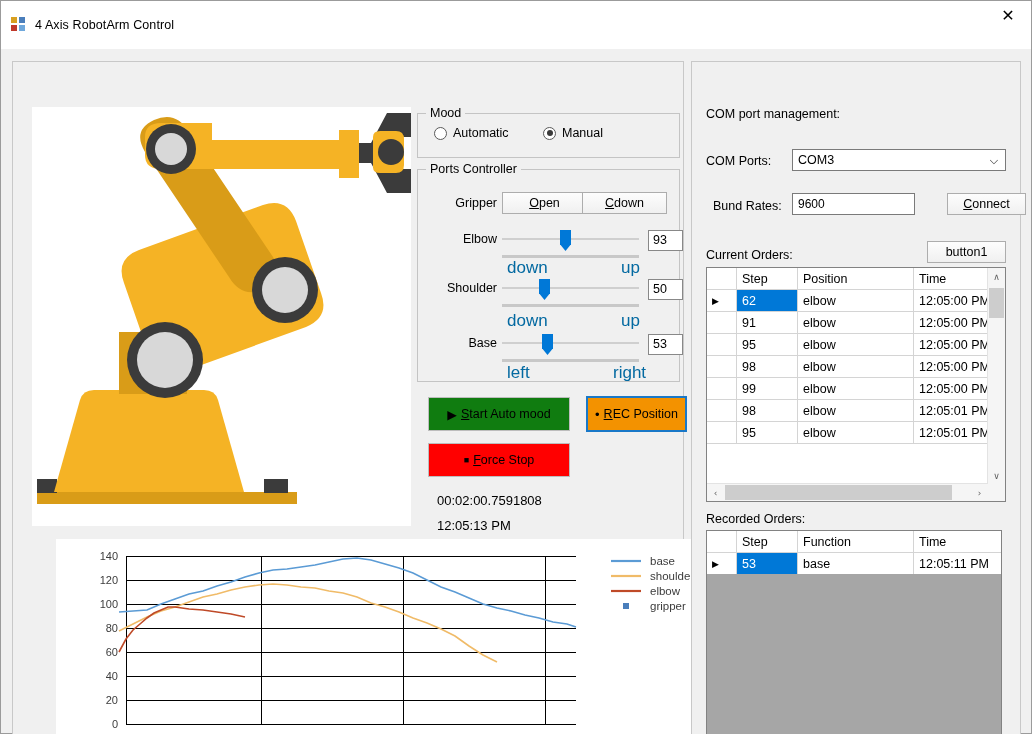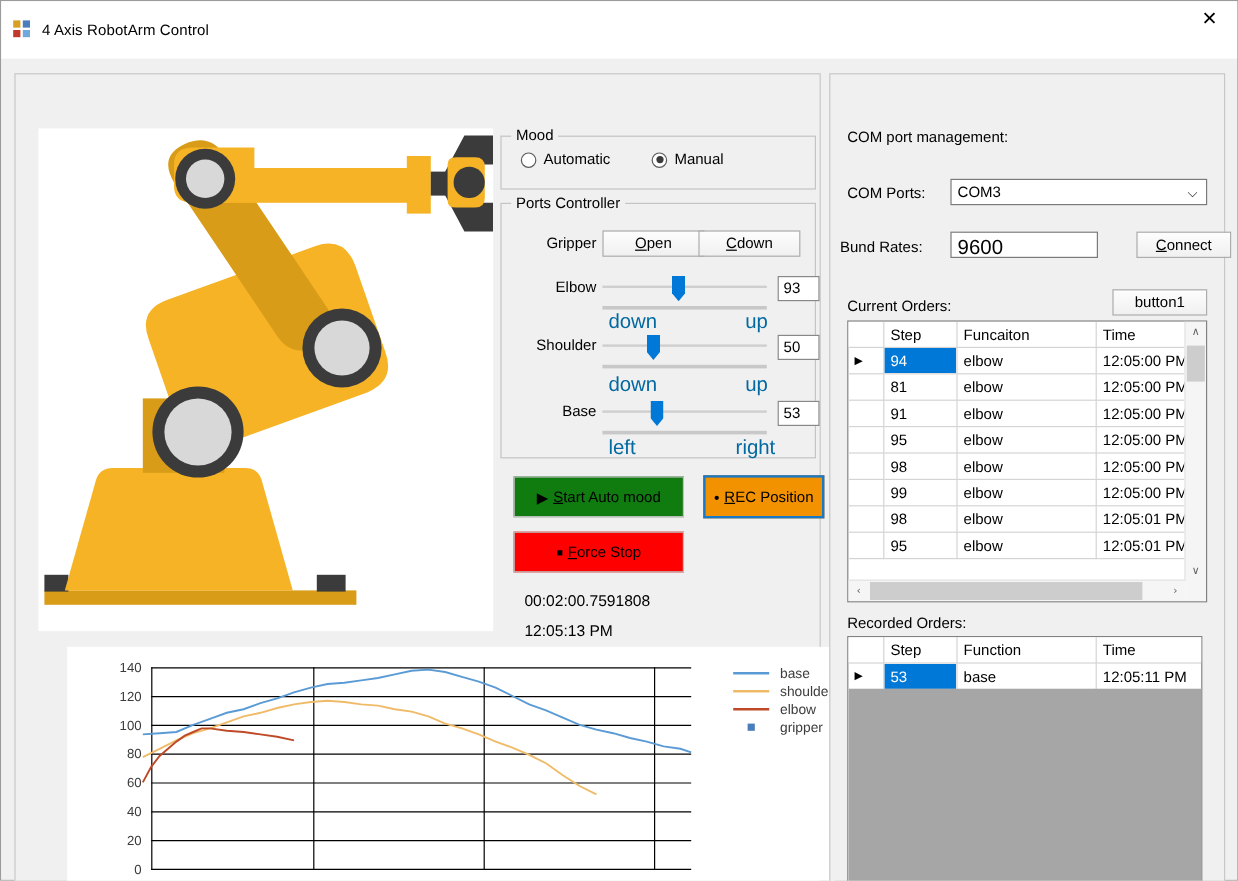--- a/index.html
+++ b/index.html
@@ -247,21 +247,21 @@
     background: #f0f0f0;
   }
   .rp-label {
     position: absolute;
     font-size: 12.5px;
     color: #000;
     white-space: nowrap;
   }
   #lbl-com-mgmt { left: 14px; top: 45px; }
   #lbl-com-ports { left: 14px; top: 92px; }
-  #lbl-bund-rates { left: 8px; top: 137px; }
+  #lbl-bund-rates { left: 21px; top: 137px; }
   #lbl-current-orders { left: 14px; top: 186px; }
   #lbl-recorded-orders { left: 14px; top: 450px; }
 
   .combo {
     position: absolute;
     left: 100px; top: 87px;
     width: 214px; height: 22px;
     box-sizing: border-box;
     border: 1px solid #7a7a7a;
     background: #ffffff;
@@ -276,21 +276,21 @@
     color: #3a3a3a;
     font-family: "DejaVu Sans", sans-serif;
   }
   #bund-input {
     position: absolute;
     left: 100px; top: 131px;
     width: 123px; height: 22px;
     box-sizing: border-box;
     border: 1px solid #7a7a7a;
     background: #ffffff;
-    font-size: 17px;
+    font-size: 12px;
     padding: 3px 0 0 5px;
     color: #000;
   }
   #btn-connect { left: 235px; top: 131px; width: 79px; height: 22px; margin-left: 20px; }
   #btn-button1 { left: 235px; top: 179px; width: 79px; height: 22px; }
 
   
   .grid {
     position: absolute;
     box-sizing: border-box;
@@ -603,34 +603,28 @@
       <div class="rp-label" id="lbl-current-orders">Current Orders:</div>
       <div class="btn" id="btn-button1">button1</div>
 
       <div class="grid" id="grid-current">
         <div style="position:absolute; left:0; top:0; right:17px; bottom:17px; overflow:hidden;">
           <table class="grid-table">
             <thead>
               <tr>
                 <th class="col-ind"></th>
                 <th class="col-step">Step</th>
-                <th class="col-func">Funcaiton</th>
+                <th class="col-func">Position</th>
                 <th class="col-time">Time</th>
               </tr>
             </thead>
             <tbody>
               <tr>
                 <td class="col-ind indicator">▶</td>
-                <td class="col-step sel">94</td>
-                <td class="col-func">elbow</td>
-                <td class="col-time">12:05:00 PM</td>
-              </tr>
-              <tr>
-                <td class="col-ind indicator"></td>
-                <td class="col-step">81</td>
+                <td class="col-step sel">62</td>
                 <td class="col-func">elbow</td>
                 <td class="col-time">12:05:00 PM</td>
               </tr>
               <tr>
                 <td class="col-ind indicator"></td>
                 <td class="col-step">91</td>
                 <td class="col-func">elbow</td>
                 <td class="col-time">12:05:00 PM</td>
               </tr>
               <tr>

